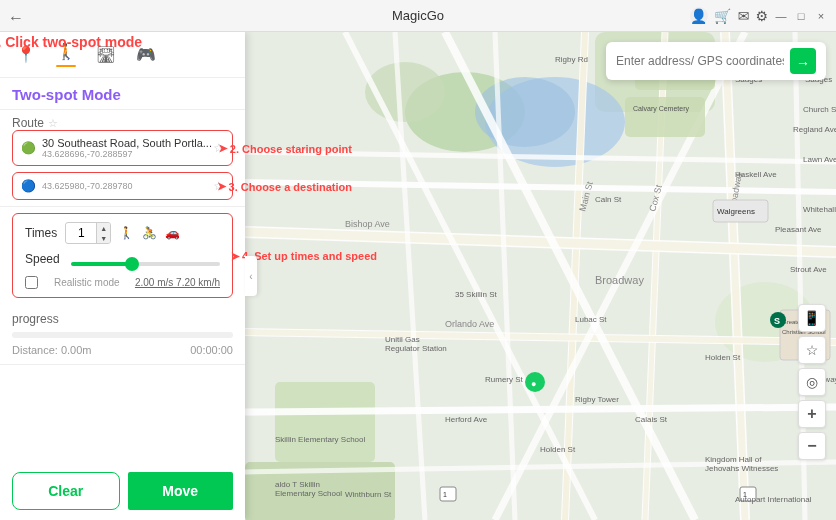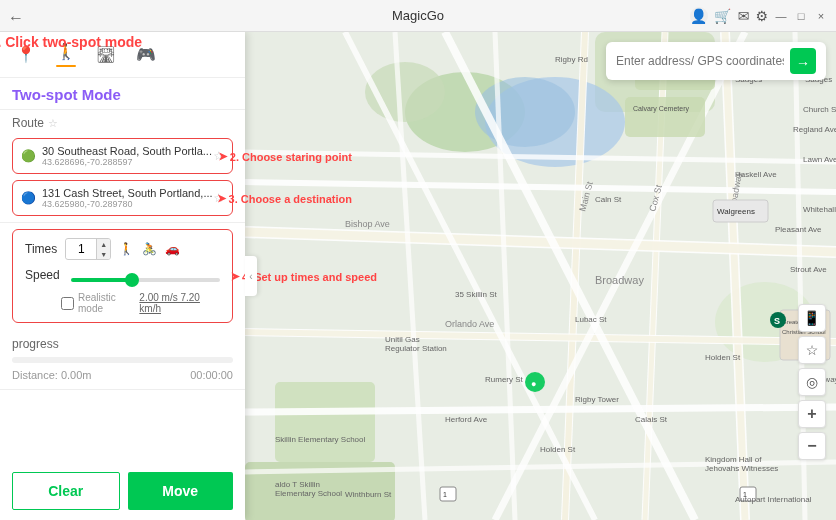--- a/index.html
+++ b/index.html
@@ -85,21 +85,21 @@
     .route-section {
       padding: 6px 12px;
       border-bottom: 1px solid #eee;
     }
     .route-label {
       font-size: 12px;
       color: #666;
       display: flex;
       align-items: center;
       gap: 4px;
-      margin-bottom: 8px;
+      margin-bottom: 0;
     }
     .location-item {
       display: flex;
       align-items: center;
       padding: 6px 8px;
       border: 1.5px solid #e44;
       border-radius: 6px;
       margin-bottom: 6px;
       position: relative;
       cursor: pointer;
@@ -195,21 +195,21 @@
       background: #00c853;
       cursor: pointer;
     }
 
     .realistic-row {
       display: flex;
       align-items: center;
       justify-content: space-between;
       margin-top: 6px;
     }
-    .realistic-checkbox { display: flex; align-items: center; gap: 4px; font-size: 10px; color: #999; margin-left: 36px; }
+    .realistic-checkbox { display: flex; align-items: center; gap: 16px; font-size: 10px; color: #999; }
     .speed-value { font-size: 10px; color: #666; text-decoration: underline; }
 
     
     .progress-section {
       padding: 8px 12px;
       border-bottom: 1px solid #eee;
     }
     .progress-label { font-size: 12px; color: #666; margin-bottom: 6px; }
     .progress-bar-bg {
       height: 6px;
@@ -230,21 +230,21 @@
       gap: 8px;
       padding: 10px 12px;
       margin-top: auto;
       position: relative;
     }
     .btn-clear {
       flex: 1;
       padding: 10px;
       background: white;
       border: 1.5px solid #00c853;
-      border-radius: 2px;
+      border-radius: 8px;
       color: #00c853;
       font-size: 14px;
       font-weight: 600;
       cursor: pointer;
     }
     .btn-move {
       flex: 1;
       padding: 10px;
       background: #00c853;
       border: none;
@@ -402,21 +402,20 @@
         <span class="location-star">☆</span>
         <div class="choose-label">
           <span style="color:#ff4444;">➤</span>
           <span>2.  Choose staring point</span>
         </div>
       </div>
 
       <div class="location-item" style="position:relative;margin-bottom:0;">
         <span class="location-icon end">🔵</span>
         <div class="location-text">
-          <div class="location-name">131 Cash Street, South Portland,...</div>
           <div class="location-coords">43.625980,-70.289780</div>
         </div>
         <span class="location-star">☆</span>
         <div class="choose-label">
           <span style="color:#ff4444;">➤</span>
           <span>3.  Choose a destination</span>
         </div>
       </div>
     </div>
 

